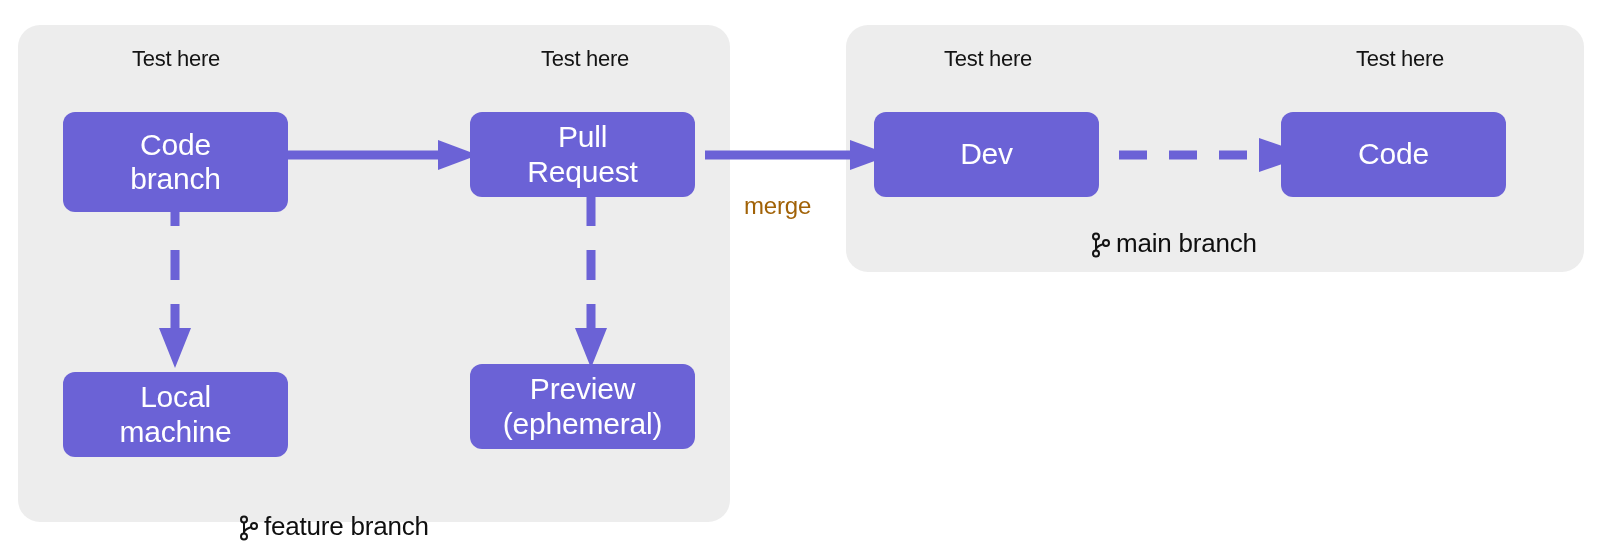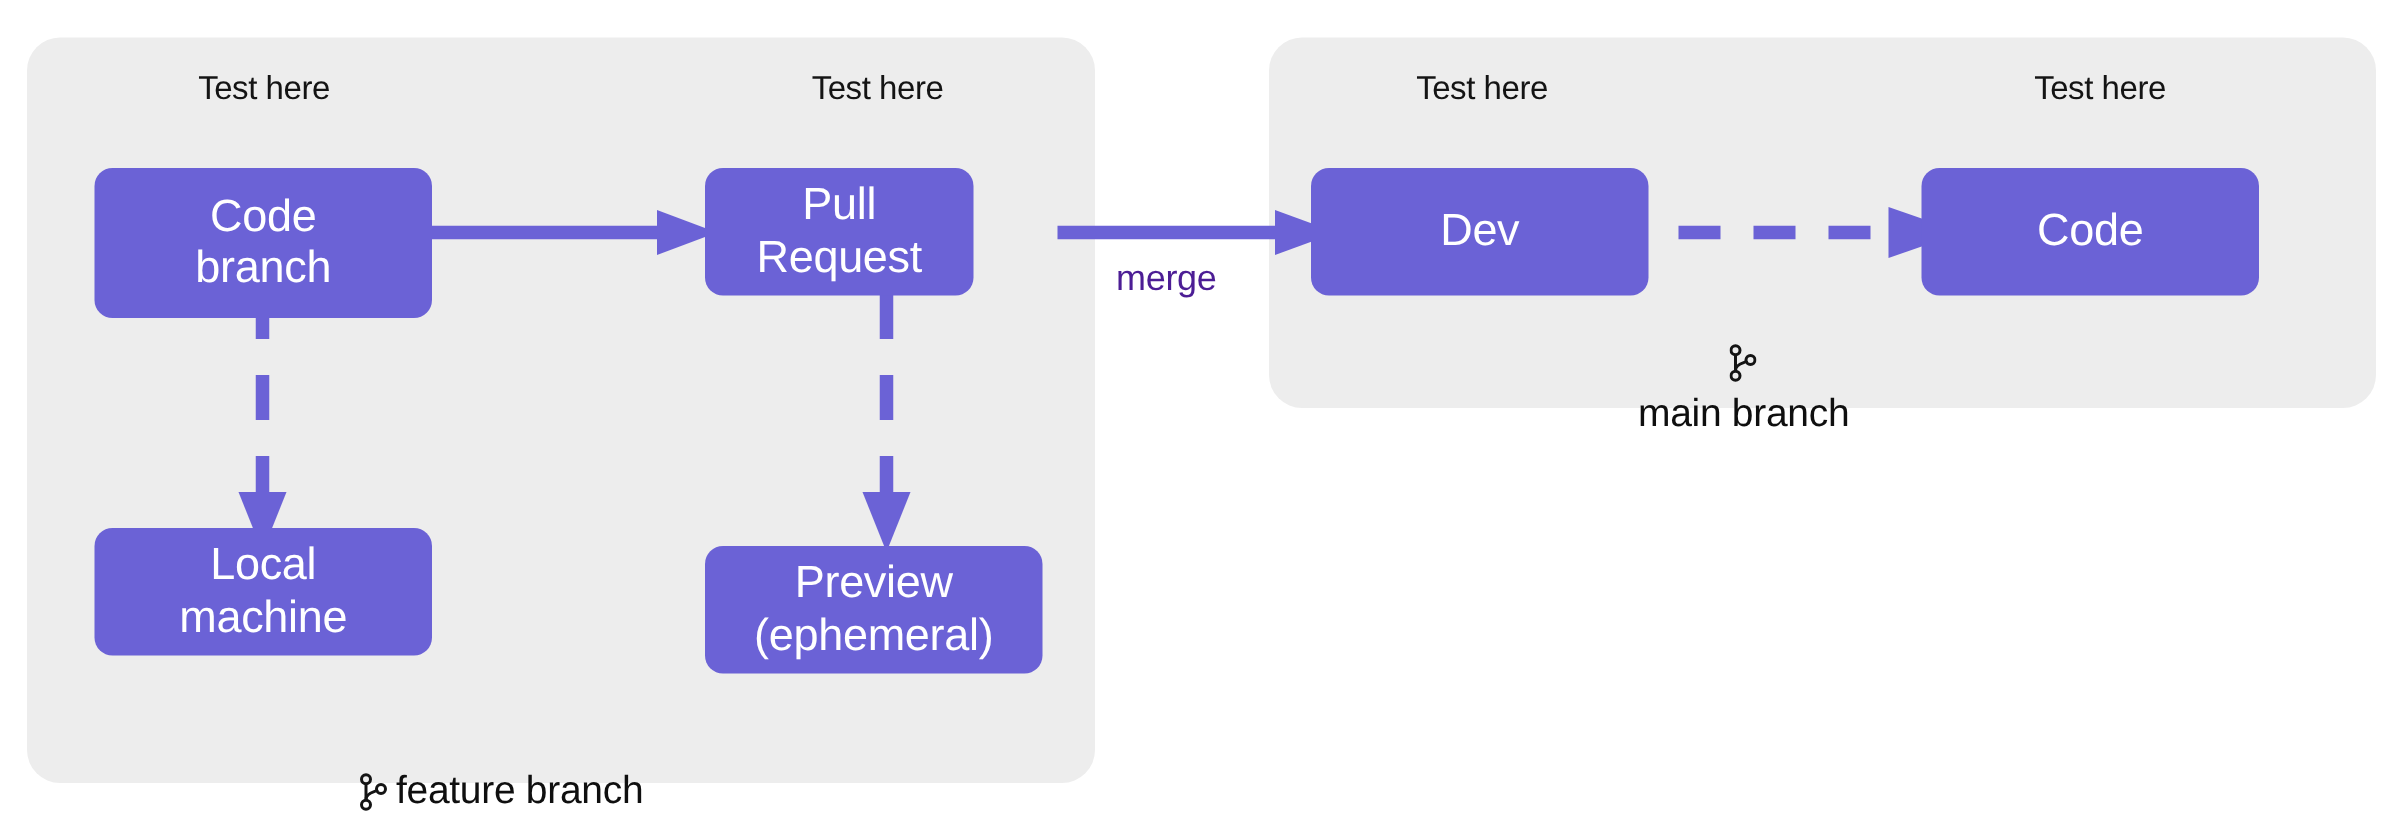--- a/index.html
+++ b/index.html
@@ -50,21 +50,20 @@
     letter-spacing: -0.2px;
   }
   #label-feature {
     left: 240px;
     top: 476px;
     margin-top: 35px;
   }
   #label-main {
     left: 1092px;
     top: 228px;
-    flex-direction: column;
   }
   .branch-icon {
     display: inline-block;
     width: 18px;
     height: 26px;
     flex: 0 0 auto;
     position: relative;
     top: 1px;
   }
   
@@ -98,25 +97,26 @@
   }
   
   .conn {
     position: absolute;
   }
   .conn svg { display: block; overflow: visible; }
   
   .edge-label {
     position: absolute;
     font-size: 24px;
-    color: #4c1d95;
+    color: #a16207;
     background: #ffffff;
     padding: 0 4px;
     white-space: nowrap;
     letter-spacing: -0.2px;
+    margin-top: 20px;
   }
 </style>
 </head>
 <body>
 
 <div id="canvas">
 
   <div class="group" id="group-feature"></div>
 
   <div class="group" id="group-main"></div>
@@ -162,24 +162,24 @@
 
   <div class="caption" style="left:585px; top:46px;">Test here</div>
 
   <div class="caption" style="left:988px; top:46px;">Test here</div>
 
   <div class="caption" style="left:1400px; top:46px;">Test here</div>
 
   <div class="node" style="left:63px; top:112px; width:225px; height:100px;">Code
 branch</div>
 
-  <div class="node" style="left:470px; top:112px; width:179px; height:85px;">Pull
+  <div class="node" style="left:470px; top:112px; width:225px; height:85px;">Pull
 Request</div>
 
-  <div class="node" style="left:63px; top:352px; width:225px; height:85px;">Local
+  <div class="node" style="left:63px; top:372px; width:225px; height:85px;">Local
 machine</div>
 
   <div class="node" style="left:470px; top:364px; width:225px; height:85px;">Preview
 (ephemeral)</div>
 
   <div class="node" style="left:874px; top:112px; width:225px; height:85px;">Dev</div>
 
   <div class="node" style="left:1281px; top:112px; width:225px; height:85px;">Code</div>
 
   <div class="group-label" id="label-feature">

